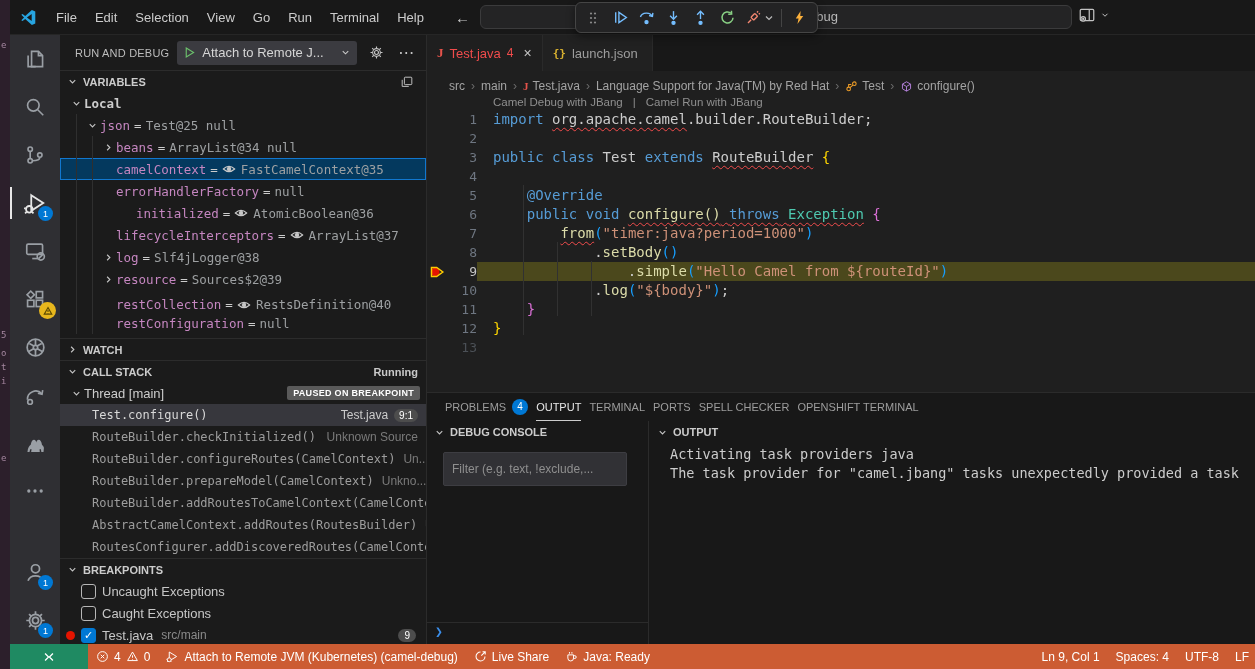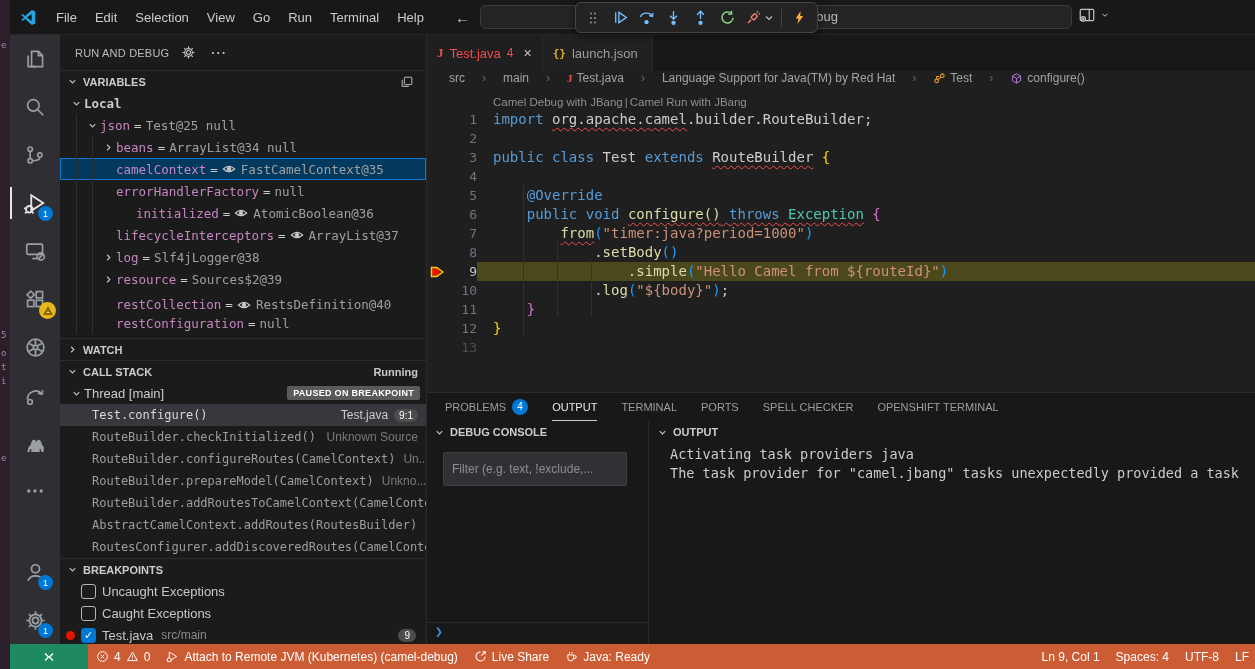--- a/index.html
+++ b/index.html
@@ -85,43 +85,43 @@
   
   .editorcol{position:absolute;left:427px;top:35px;width:828px;height:609px;background:#1f1f1f;z-index:2}
   .tabbar{height:36px;background:#181818;display:flex;align-items:stretch}
   .tab{display:flex;align-items:center;gap:6px;padding:0 10px;font-size:13px;color:#9d9d9d;
     background:#212121;border-right:1px solid #2a2a2a;min-width:110px}
   .tab.active{background:#1f1f1f;color:#f14c4c}
   .tab .t-badge{color:#f14c4c;font-size:12px}
   .tab .t-close{color:#c5c5c5;font-size:14px;margin-left:4px}
   .ic-java{font:bold 13px "Liberation Serif",serif;color:#e5534b}
   .ic-json{font:bold 11px "DejaVu Sans Mono",monospace;color:#dcb430}
-  .breadcrumbs{height:22px;display:flex;align-items:flex-start;padding-left:22px;font-size:12px;color:#a3a3a3;gap:15px;background:#1f1f1f}
+  .breadcrumbs{height:22px;display:flex;align-items:flex-end;padding-left:22px;font-size:12px;color:#a3a3a3;gap:4px;background:#1f1f1f}
   .bc-sep{color:#6b6b6b;font-size:12px;margin:0 2px}
   .bc-item{display:flex;align-items:center;gap:4px;white-space:nowrap}
 
   .codearea{position:absolute;top:58px;left:0;right:0;height:299px;background:#1f1f1f;overflow:hidden}
-  .codelens{height:17px;padding-left:66px;font-size:11.5px;color:#8f8f8f;display:flex;gap:2px;align-items:center}
+  .codelens{height:17px;padding-left:66px;font-size:11.5px;color:#8f8f8f;display:flex;gap:10px;align-items:center}
   .codelens .cl-link{cursor:pointer}
   .cl{height:19px;display:flex;font:14px/19px "DejaVu Sans Mono",monospace;white-space:pre}
   .cl .margin{width:20px;flex:0 0 20px;display:flex;align-items:center;justify-content:center}
   .cl .num{width:30px;flex:0 0 30px;text-align:right;color:#6e7681;font-size:13px}
   .cl .line-right{flex:1;padding-left:16px}
   .cl.cur .line-right{background:#4b481c}
   .cl.cur .num{color:#c6c6c6}
   .cl.dim .num{color:#4b5056}
   .tok-kw{color:#569cd6}.tok-pl{color:#cccccc}.tok-fn{color:#dcdcaa}.tok-st{color:#ce9178}
   .tok-ty{color:#4ec9b0}.tok-b1{color:#ffd700}.tok-b2{color:#da70d6}.tok-b3{color:#179fff}
   .tok-sq{text-decoration:underline;text-decoration-style:wavy;text-decoration-color:#f14c4c;
     text-decoration-thickness:1px;text-underline-offset:3px}
   .cguide{position:absolute;width:1px;background:#313131;z-index:2}
 
   
   .panel{position:absolute;top:357px;left:0;right:0;bottom:0;background:#181818;border-top:1px solid #2b2b2b}
-  .panel-tabs{height:28px;display:flex;align-items:flex-start;padding-left:18px;gap:24px}
+  .panel-tabs{height:28px;display:flex;align-items:flex-start;padding-left:18px;gap:8px}
   .ptab{font-size:11px;color:#9d9d9d;display:flex;align-items:center;gap:6px;height:100%;line-height:26px}
   .ptab.active{color:#e7e7e7;border-bottom:1px solid #cccccc}
   .p-badge{background:#0078d4;color:#fff;border-radius:9px;min-width:16px;height:16px;font-size:10px;
     display:flex;align-items:center;justify-content:center;padding:0 4px}
   .panel-body{position:absolute;top:28px;left:0;right:0;bottom:0}
   .pane-h{height:22px;display:flex;align-items:center;gap:3px;font-size:11px;font-weight:bold;color:#cccccc;padding-left:4px}
   .pane-left{position:absolute;left:0;top:0;width:222px;bottom:0;border-right:1px solid #2b2b2b}
   .pane-right{position:absolute;left:223px;top:0;right:0;bottom:0}
   .filter{margin:9px 0 0 16px;width:184px;height:24px;background:#313135;border:1px solid #3d3d42;border-radius:2px;
     color:#cccccc;font-size:12px;padding:16px 8px;outline:none}
@@ -345,20 +345,29 @@
         <circle cx="8" cy="8" r="4.2"></circle>
         <path d="M12.2 8h2.2M8 12.2v2.2M3.8 8H1.6M8 3.8V1.6M11 11l1.5 1.5M5 11l-1.5 1.5M11 5l1.5-1.5M5 5L3.5 3.5"></path>
       </svg>
       <span class="ab-badge">1</span>
     </div>
   </div>
 
 <div class="sidebar">
   <div class="sb-head">
     <span class="sb-title">RUN AND DEBUG</span>
+    <div class="cfg-dd">
+      <svg width="13" height="13" viewBox="0 0 16 16" fill="none" stroke="#6cc06c" stroke-width="1.4">
+          <path d="M4 2.5l9 5.5-9 5.5z"></path>
+        </svg>
+      <span class="lbl">Attach to Remote J...</span>
+      <svg width="11" height="11" viewBox="0 0 16 16" fill="none" stroke="#cccccc" stroke-width="1.5">
+          <path d="M4 6l4 4 4-4"></path>
+        </svg>
+    </div>
     <span class="sb-icon">
       <svg width="15" height="15" viewBox="0 0 16 16" fill="none" stroke="#c5c5c5" stroke-width="1.2">
           <circle cx="8" cy="8" r="2.1"></circle>
           <circle cx="8" cy="8" r="4.1"></circle>
           <path d="M12.2 8h2.2M8 12.2v2.2M3.8 8H1.6M8 3.8V1.6M11 11l1.6 1.6M5 11l-1.6 1.6M11 5l1.6-1.6M5 5L3.4 3.4"></path>
         </svg>
     </span>
     <span class="sb-icon">⋯</span>
   </div>
 

